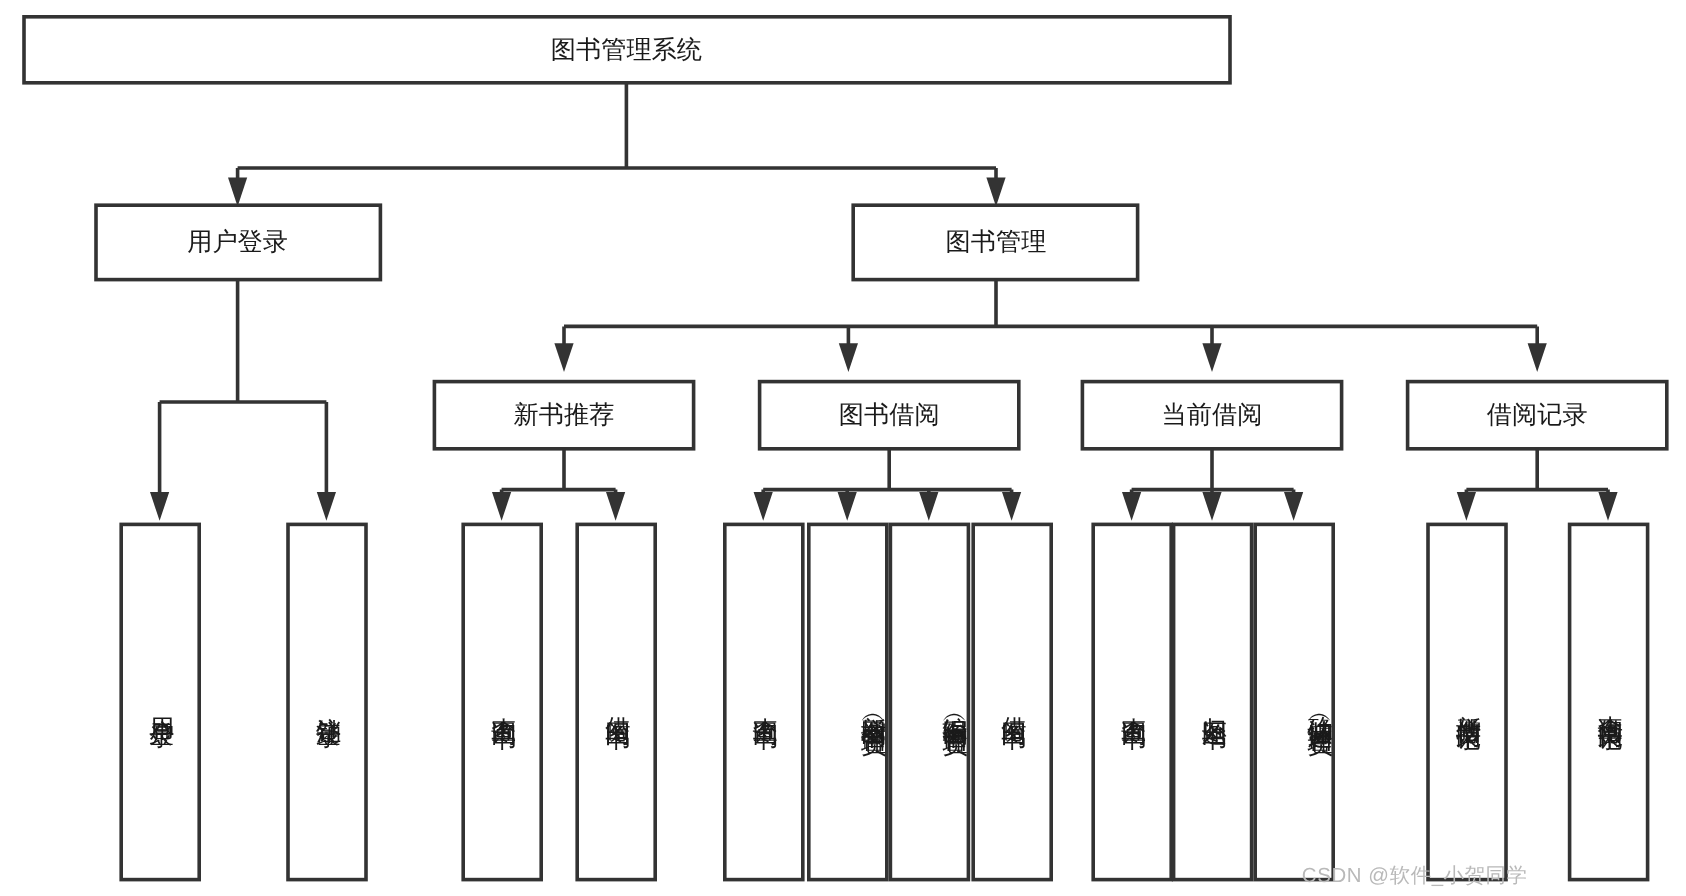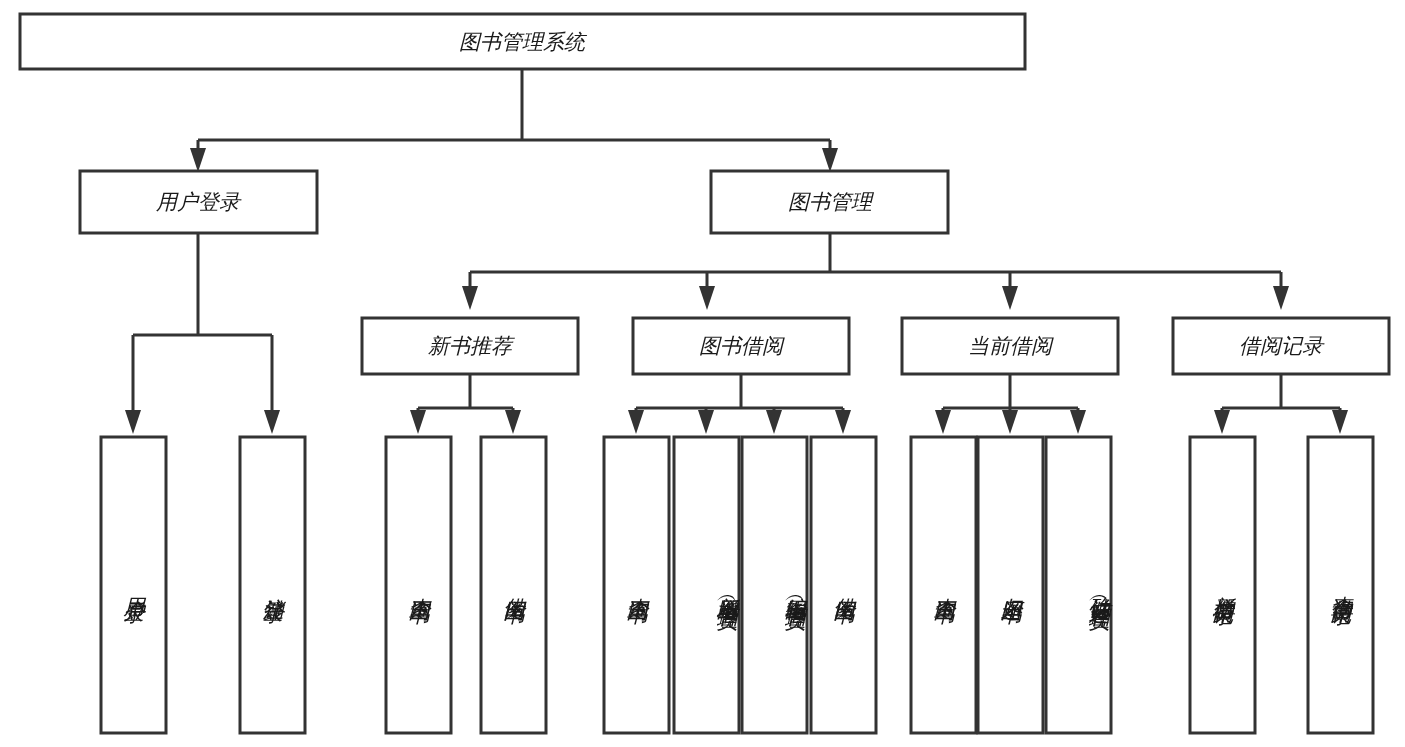--- a/index.html
+++ b/index.html
@@ -11,21 +11,20 @@
     width: 1405px;
     height: 747px;
     font-family: "Liberation Sans", "DejaVu Sans", sans-serif;
     overflow: hidden;
     position: relative;
   }
   #diagram-root {
     position: relative;
     width: 1283px;
     height: 747px;
-    font-style: italic;
   }
   svg.diagram-canvas {
     position: absolute;
     top: 0; left: 0;
     width: 1405px;
     height: 747px;
   }
   .node-rect {
     fill: #ffffff;
     stroke: #333333;
@@ -193,14 +192,15 @@
   <div class="leaf-label" style="left:742px; top:437px; width:65px; height:296px; align-items:flex-start; padding-top:8px; box-sizing:border-box;">编辑图书（管理员）</div>
   <div class="leaf-label" style="left:811px; top:437px; width:65px; height:296px;">借阅图书</div>
 
   <div class="leaf-label" style="left:911px; top:437px; width:65px; height:296px;">查询图书</div>
   <div class="leaf-label" style="left:978px; top:437px; width:65px; height:296px;">归还图书</div>
   <div class="leaf-label" style="left:1046px; top:437px; width:65px; height:296px; align-items:flex-start; padding-top:8px; box-sizing:border-box;">确认归还（管理员）</div>
 
   <div class="leaf-label" style="left:1190px; top:437px; width:65px; height:296px;">新增借阅记录</div>
   <div class="leaf-label" style="left:1308px; top:437px; width:65px; height:296px;">查询借阅记录</div>
 
+  <div class="watermark">CSDN @软件_小贺同学</div>
 
 </div>
 
 </body></html>

